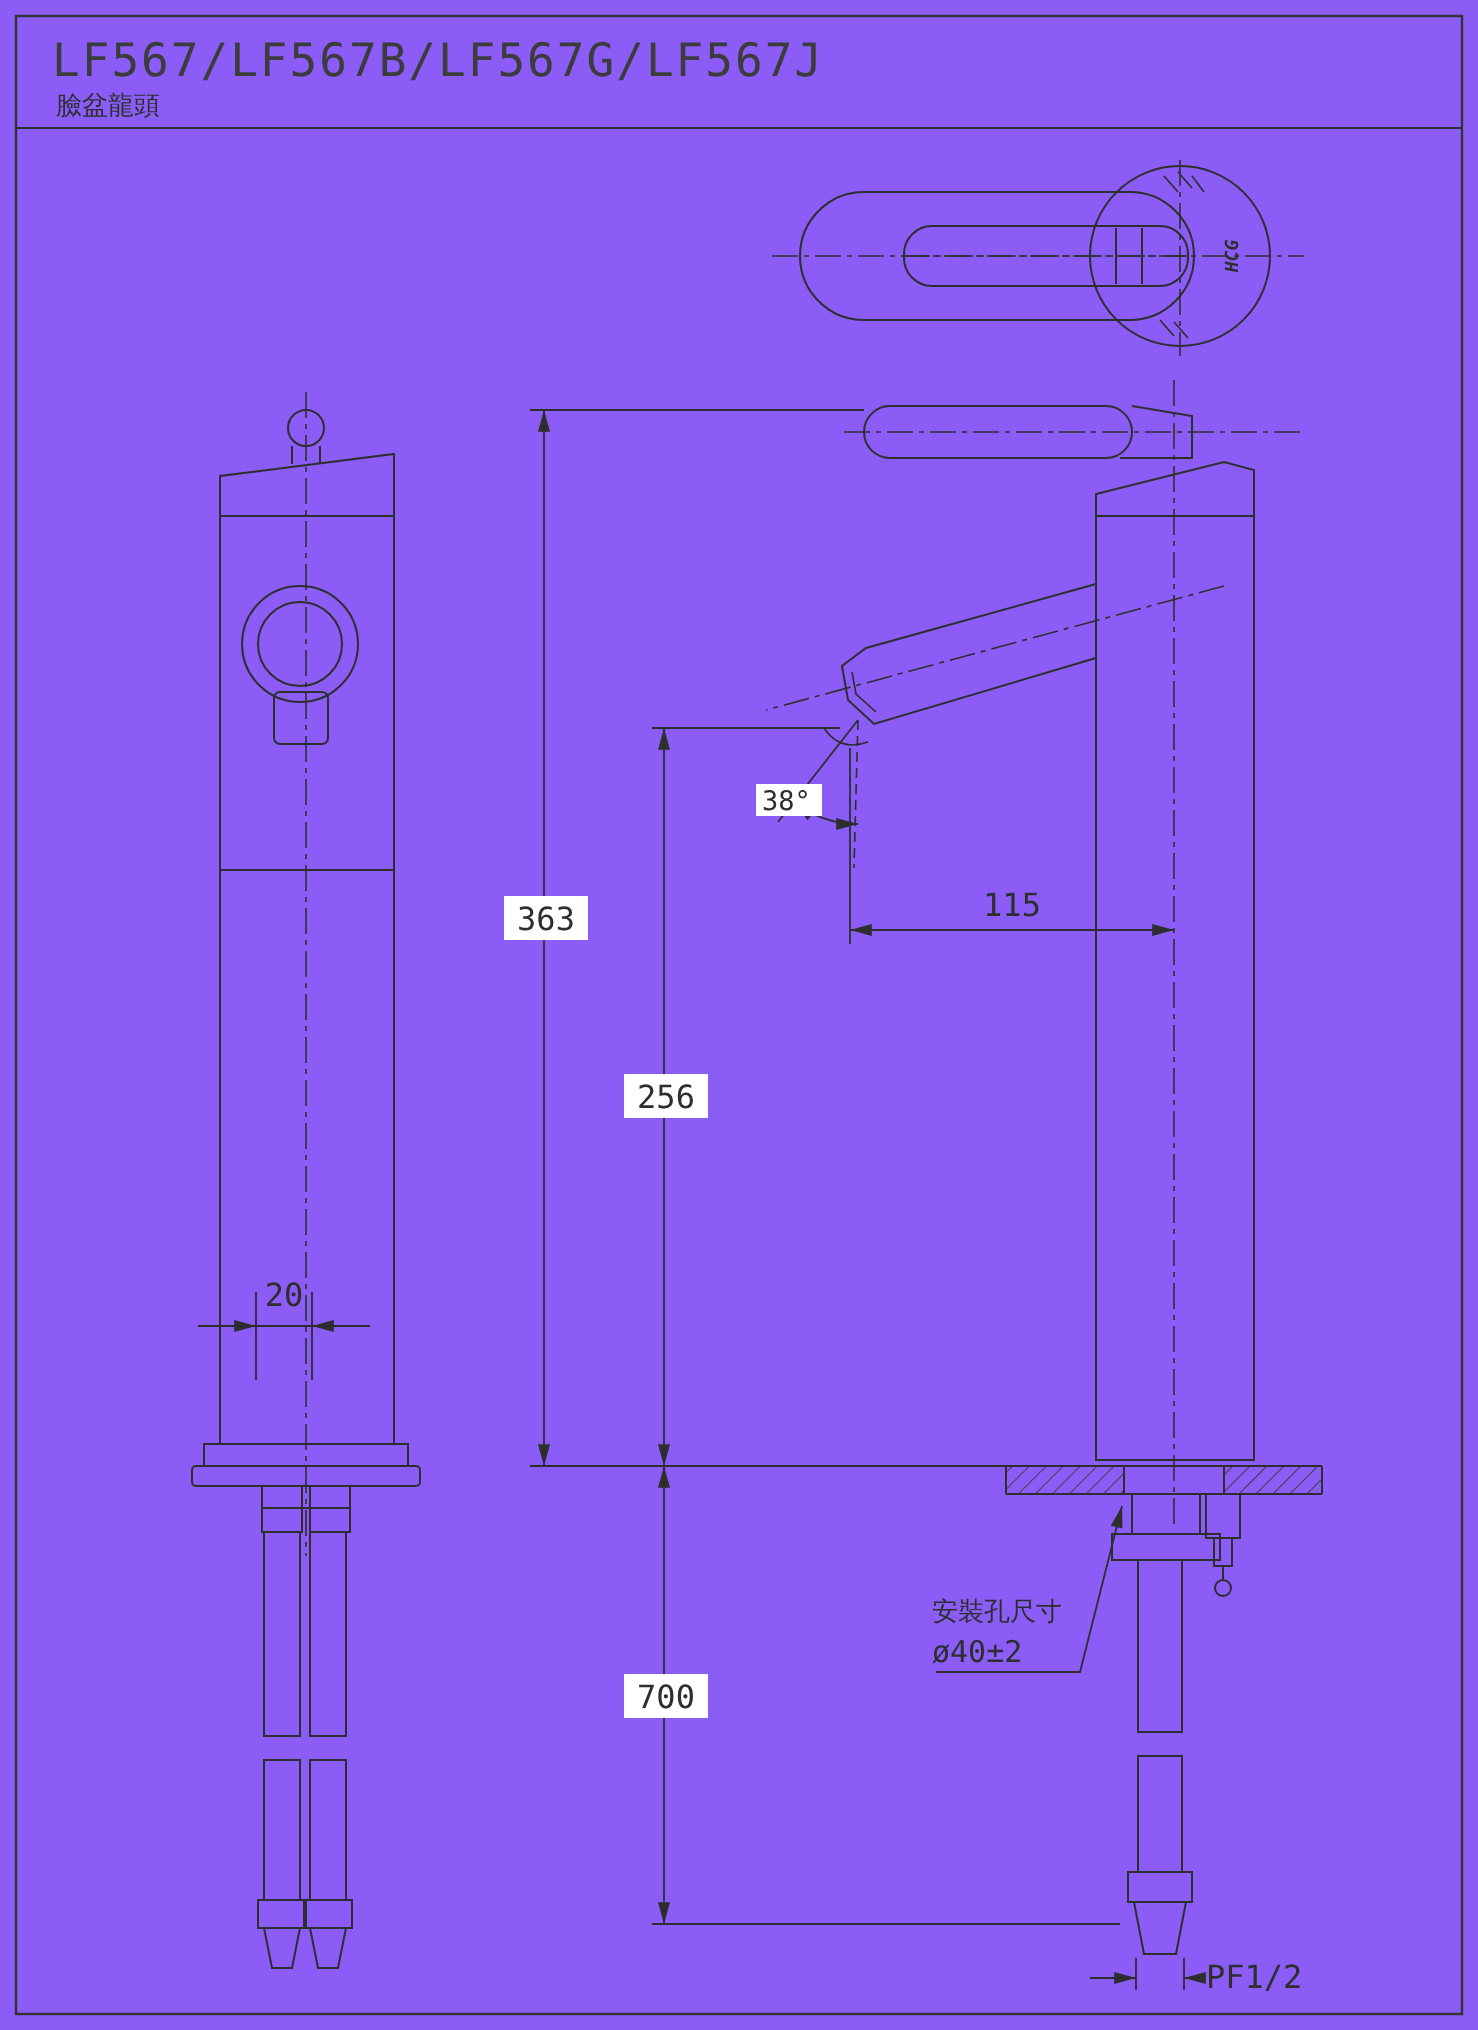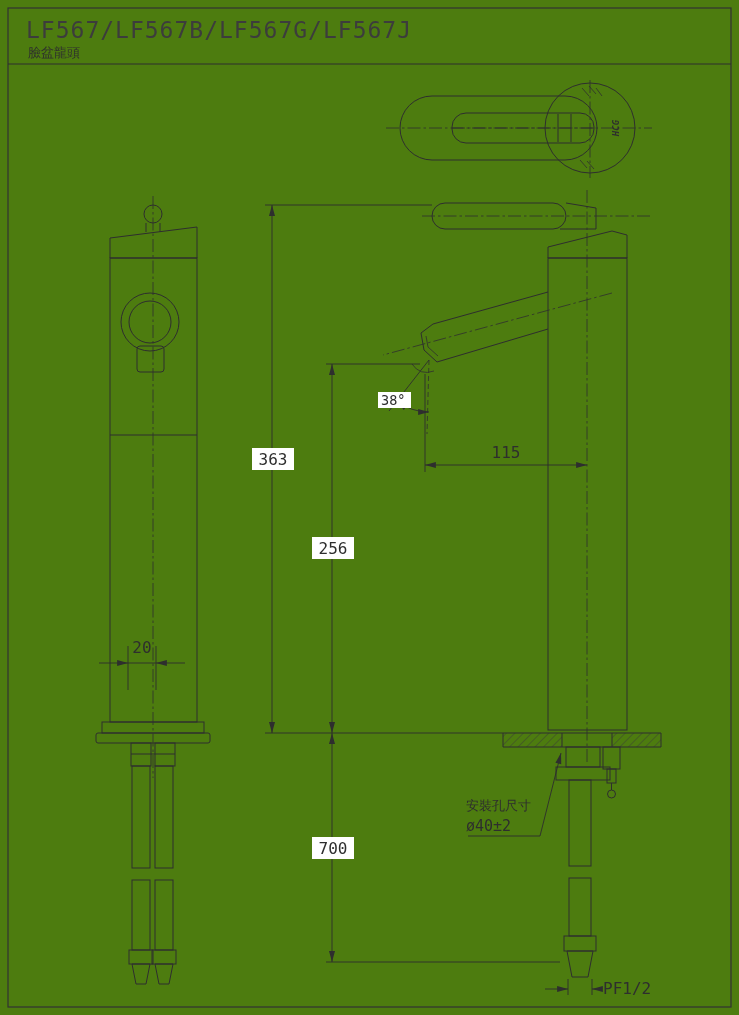--- a/index.html
+++ b/index.html
@@ -1,16 +1,16 @@
 <!DOCTYPE html>
 <html><head>
 <meta charset="utf-8">
 <style>
   html,body{margin:0;padding:0;background:#fff;}
-  .page{width:739px;height:1015px;position:relative;background:#4d7c0f;overflow:hidden;}
+  .page{width:739px;height:1015px;position:relative;background:#8b5cf6;overflow:hidden;}
   svg{display:block;}
   text{font-family:"DejaVu Sans Mono","Liberation Mono",monospace;fill:#2e2e2e;}
   .t-title{font-size:23px;fill:#3c3c3c;letter-spacing:1px;}
   .t-sub{font-size:13px;fill:#2e2e2e;font-family:"DejaVu Sans",sans-serif;}
   .t-dim{font-size:16px;}
   .t-angle{font-size:13.5px;}
   .t-note{font-size:13px;font-family:"DejaVu Sans",sans-serif;}
   .t-note2{font-size:15px;}
   .t-logo{font-size:9px;font-style:italic;font-weight:bold;}
   .ln{stroke:#2e2e2e;stroke-width:1;fill:none;}

